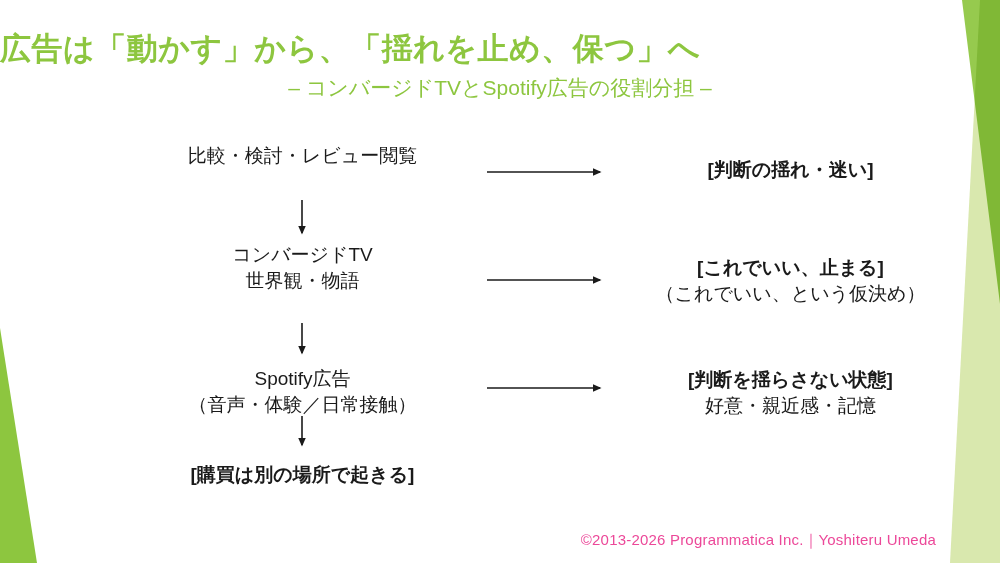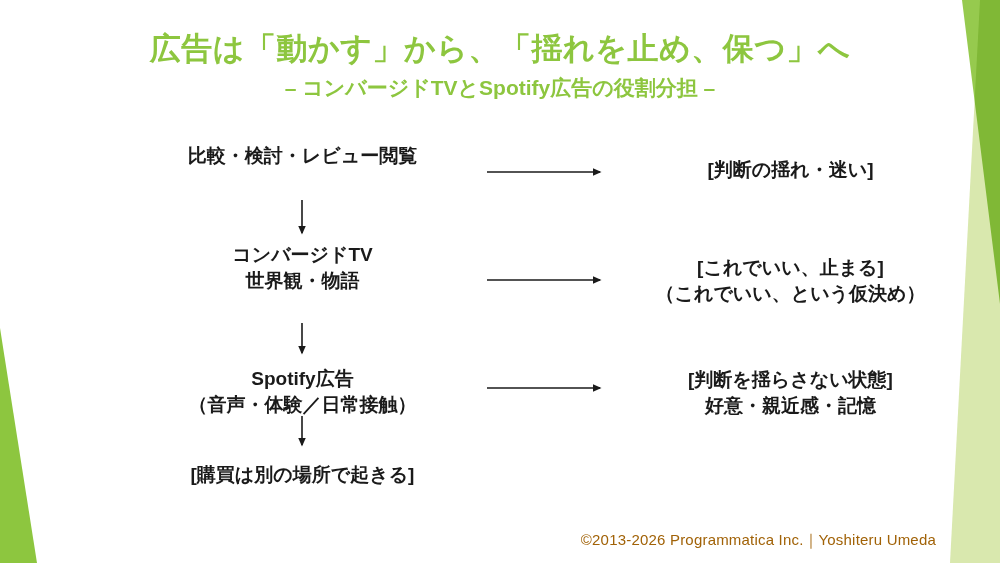--- a/index.html
+++ b/index.html
@@ -16,59 +16,59 @@
     position: absolute;
     left: 0; top: 0;
     width: 1000px; height: 563px;
     pointer-events: none;
   }
   .slide-title {
     position: absolute;
     top: 28px;
     left: 0;
     width: 100%;
-    text-align: center;
+    text-align: left;
     font-size: 31px;
     font-weight: bold;
     color: #8dc63f;
     letter-spacing: 0.5px;
   }
   .slide-subtitle {
     position: absolute;
     top: 74px;
     left: 0;
     width: 100%;
     text-align: center;
     font-size: 21px;
-    font-weight: 700;
+    font-weight: 400;
     color: #8dc63f;
   }
   .node {
     position: absolute;
     text-align: center;
     font-size: 19px;
     line-height: 26px;
     white-space: nowrap;
   }
   .node.left-col  { left: 110px; width: 385px; }
   .node.right-col { left: 608px; width: 365px; }
   .node .nt { font-weight: bold; }
-  .node .nl { font-weight: bold; text-align: center; }
+  .node .nl { font-weight: normal; text-align: center; }
   .arrows {
     position: absolute;
     left: 0; top: 0;
     width: 1000px; height: 563px;
     pointer-events: none;
   }
   .footer-credit {
     position: absolute;
     top: 531px;
     right: 64px;
     font-size: 15px;
-    color: #a16207;
+    color: #ec4899;
     letter-spacing: 0.2px;
   }
 </style>
 </head>
 <body>
 
 <div class="slide">
 
   <svg class="deco" viewBox="0 0 1000 563" aria-hidden="true">
     <polygon points="0,328 37,563 0,563" fill="#8dc63f"></polygon>

